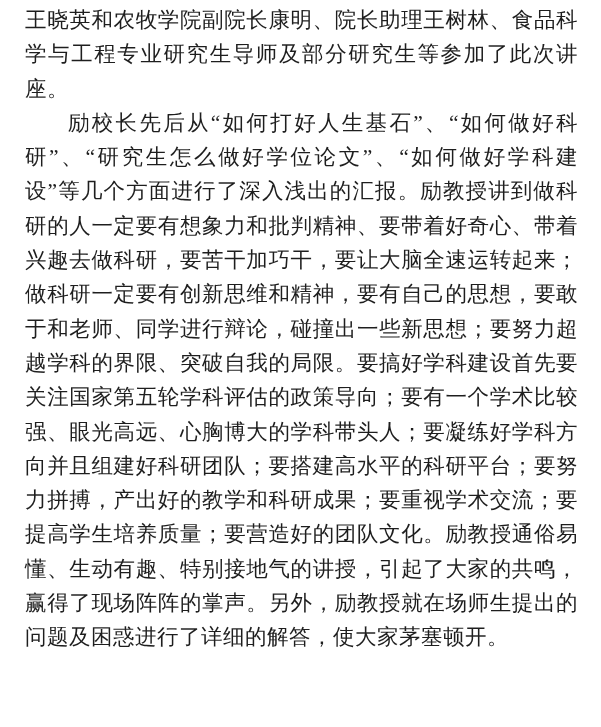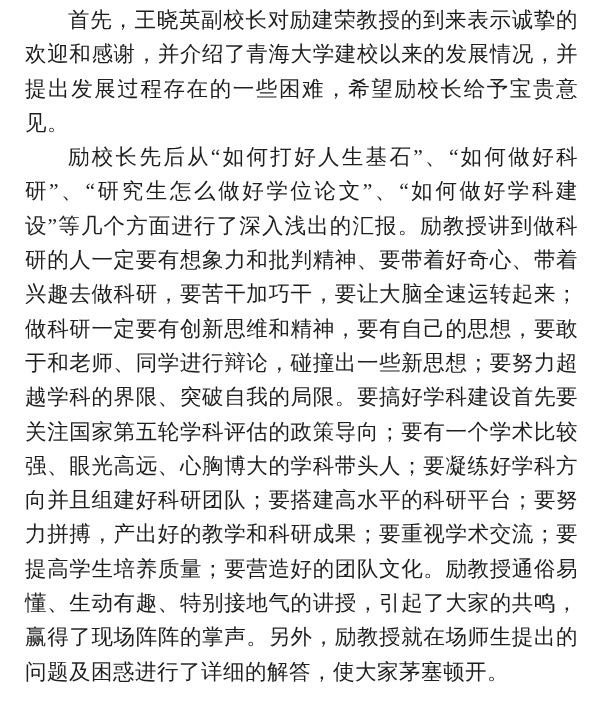--- a/index.html
+++ b/index.html
@@ -31,15 +31,15 @@
       word-break: break-all;
     }
     .doc-paragraph.indent {
       text-indent: 2em;
     }
   </style>
 </head>
 <body>
 
 <div class="page">
-  <p class="doc-paragraph indent">首先，王晓英副校长对励建荣教授的到来表示诚挚的欢迎和感谢，并介绍了青海大学建校以来的发展情况，并提出发展过程存在的一些困难，希望励校长给予宝贵意见。</p>
+  <p class="doc-paragraph">王晓英和农牧学院副院长康明、院长助理王树林、食品科学与工程专业研究生导师及部分研究生等参加了此次讲座。</p>
   <p class="doc-paragraph indent">励校长先后从“如何打好人生基石”、“如何做好科研”、“研究生怎么做好学位论文”、“如何做好学科建设”等几个方面进行了深入浅出的汇报。励教授讲到做科研的人一定要有想象力和批判精神、要带着好奇心、带着兴趣去做科研，要苦干加巧干，要让大脑全速运转起来；做科研一定要有创新思维和精神，要有自己的思想，要敢于和老师、同学进行辩论，碰撞出一些新思想；要努力超越学科的界限、突破自我的局限。要搞好学科建设首先要关注国家第五轮学科评估的政策导向；要有一个学术比较强、眼光高远、心胸博大的学科带头人；要凝练好学科方向并且组建好科研团队；要搭建高水平的科研平台；要努力拼搏，产出好的教学和科研成果；要重视学术交流；要提高学生培养质量；要营造好的团队文化。励教授通俗易懂、生动有趣、特别接地气的讲授，引起了大家的共鸣，赢得了现场阵阵的掌声。另外，励教授就在场师生提出的问题及困惑进行了详细的解答，使大家茅塞顿开。</p>
 </div>
 
 </body></html>

